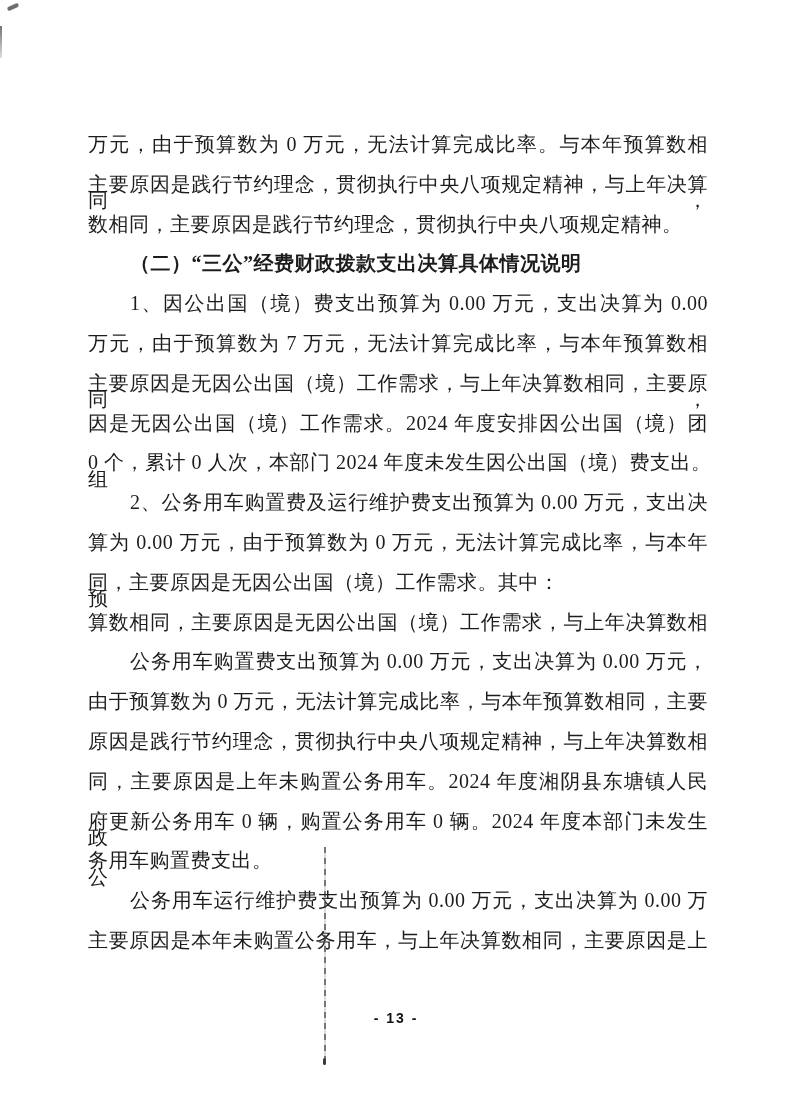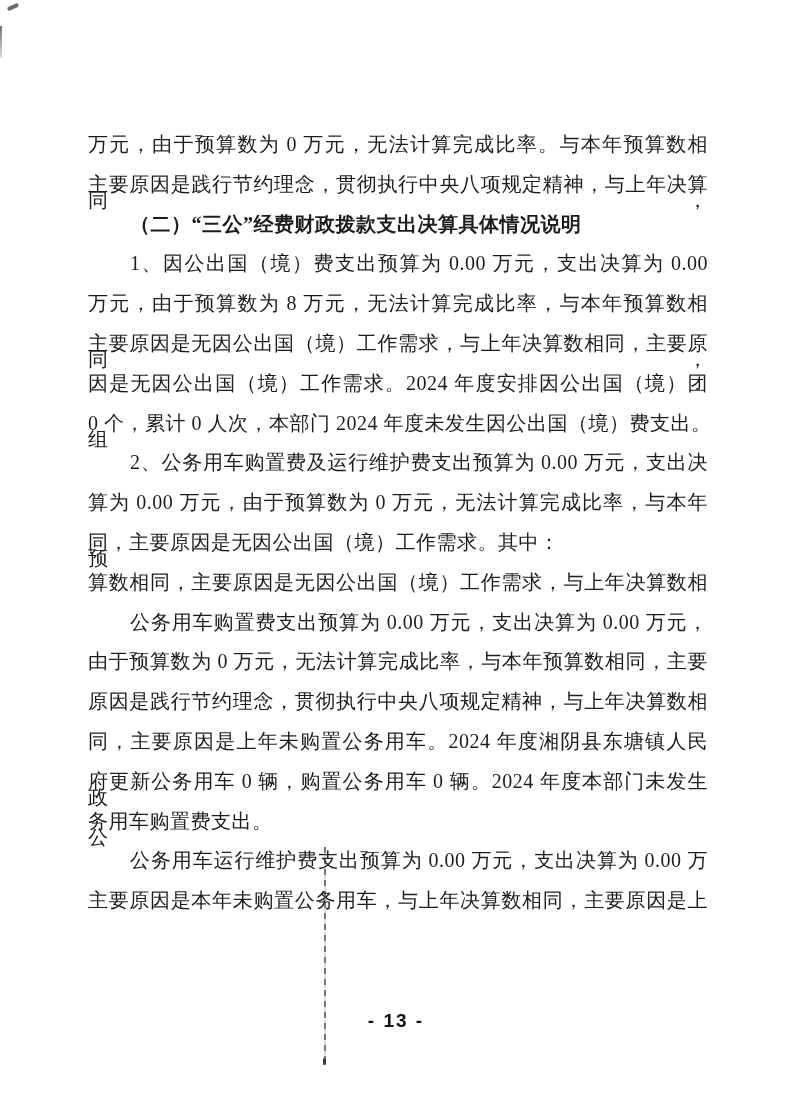--- a/index.html
+++ b/index.html
@@ -46,21 +46,21 @@
   .line.indent { text-indent: 42px; }
   .line.bold { font-weight: bold; text-align: right; }
   .page-number {
     position: absolute;
     left: 0;
     top: 1010px;
     width: 792px;
     text-align: center;
     color: #111111;
     font-family: "Liberation Sans", "DejaVu Sans", sans-serif;
-    font-size: 19px;
+    font-size: 14px;
     font-weight: bold;
     letter-spacing: 2px;
   }
   
   .artifact-vline {
     position: absolute;
     left: 324px;
     top: 847px;
     width: 1.5px;
     height: 212px;
@@ -100,23 +100,24 @@
   }
 </style>
 </head>
 <body>
 
 <div class="page">
 
   <main class="text-block">
       <div class="line justify">万元，由于预算数为 0 万元，无法计算完成比率。与本年预算数相同，</div>
       <div class="line justify">主要原因是践行节约理念，贯彻执行中央八项规定精神，与上年决算</div>
+      <div class="line">数相同，主要原因是践行节约理念，贯彻执行中央八项规定精神。</div>
       <div class="line indent bold">（二）“三公”经费财政拨款支出决算具体情况说明</div>
       <div class="line justify indent">1、因公出国（境）费支出预算为 0.00 万元，支出决算为 0.00</div>
-      <div class="line justify">万元，由于预算数为 8 万元，无法计算完成比率，与本年预算数相同，</div>
+      <div class="line justify">万元，由于预算数为 7 万元，无法计算完成比率，与本年预算数相同，</div>
       <div class="line justify">主要原因是无因公出国（境）工作需求，与上年决算数相同，主要原</div>
       <div class="line justify">因是无因公出国（境）工作需求。2024 年度安排因公出国（境）团组</div>
       <div class="line">0 个，累计 0 人次，本部门 2024 年度未发生因公出国（境）费支出。</div>
       <div class="line justify indent">2、公务用车购置费及运行维护费支出预算为 0.00 万元，支出决</div>
       <div class="line justify">算为 0.00 万元，由于预算数为 0 万元，无法计算完成比率，与本年预</div>
       <div class="line">同，主要原因是无因公出国（境）工作需求。其中：</div>
       <div class="line justify">算数相同，主要原因是无因公出国（境）工作需求，与上年决算数相</div>
       <div class="line justify indent">公务用车购置费支出预算为 0.00 万元，支出决算为 0.00 万元，</div>
       <div class="line justify">由于预算数为 0 万元，无法计算完成比率，与本年预算数相同，主要</div>
       <div class="line justify">原因是践行节约理念，贯彻执行中央八项规定精神，与上年决算数相</div>

